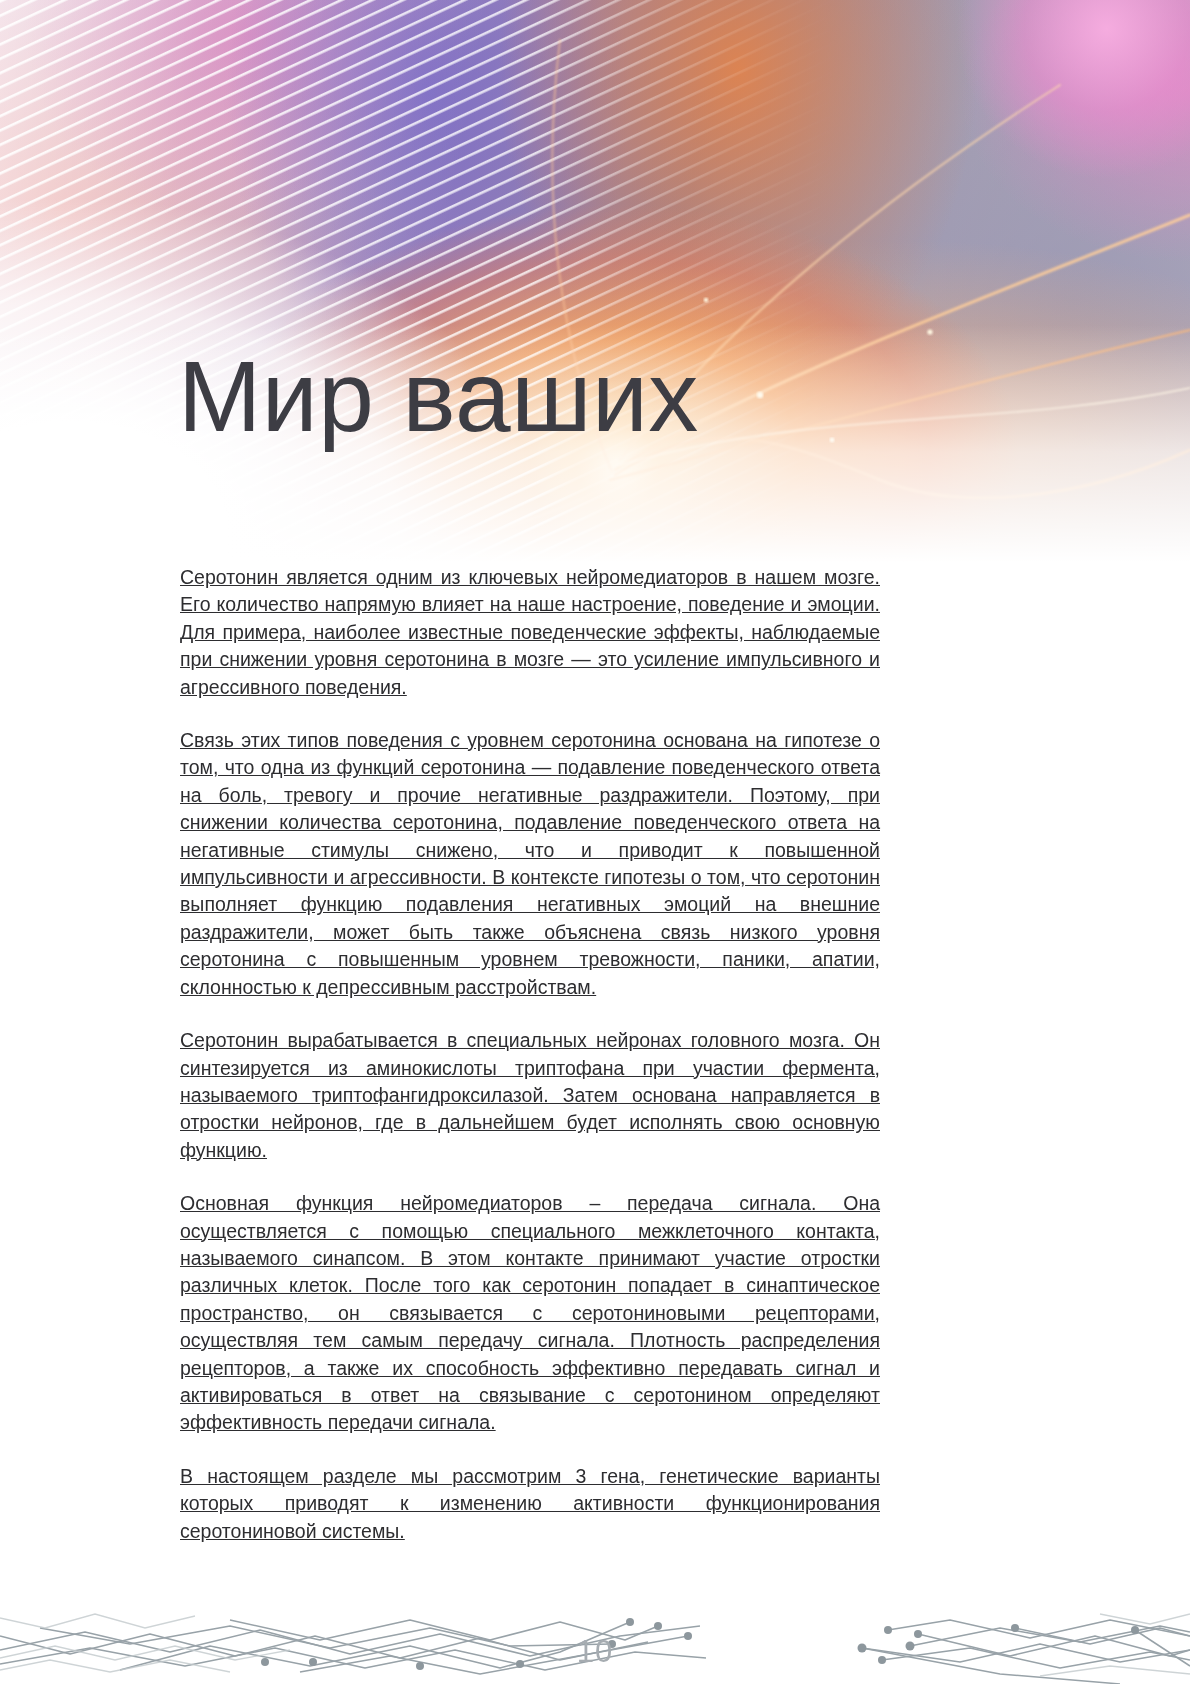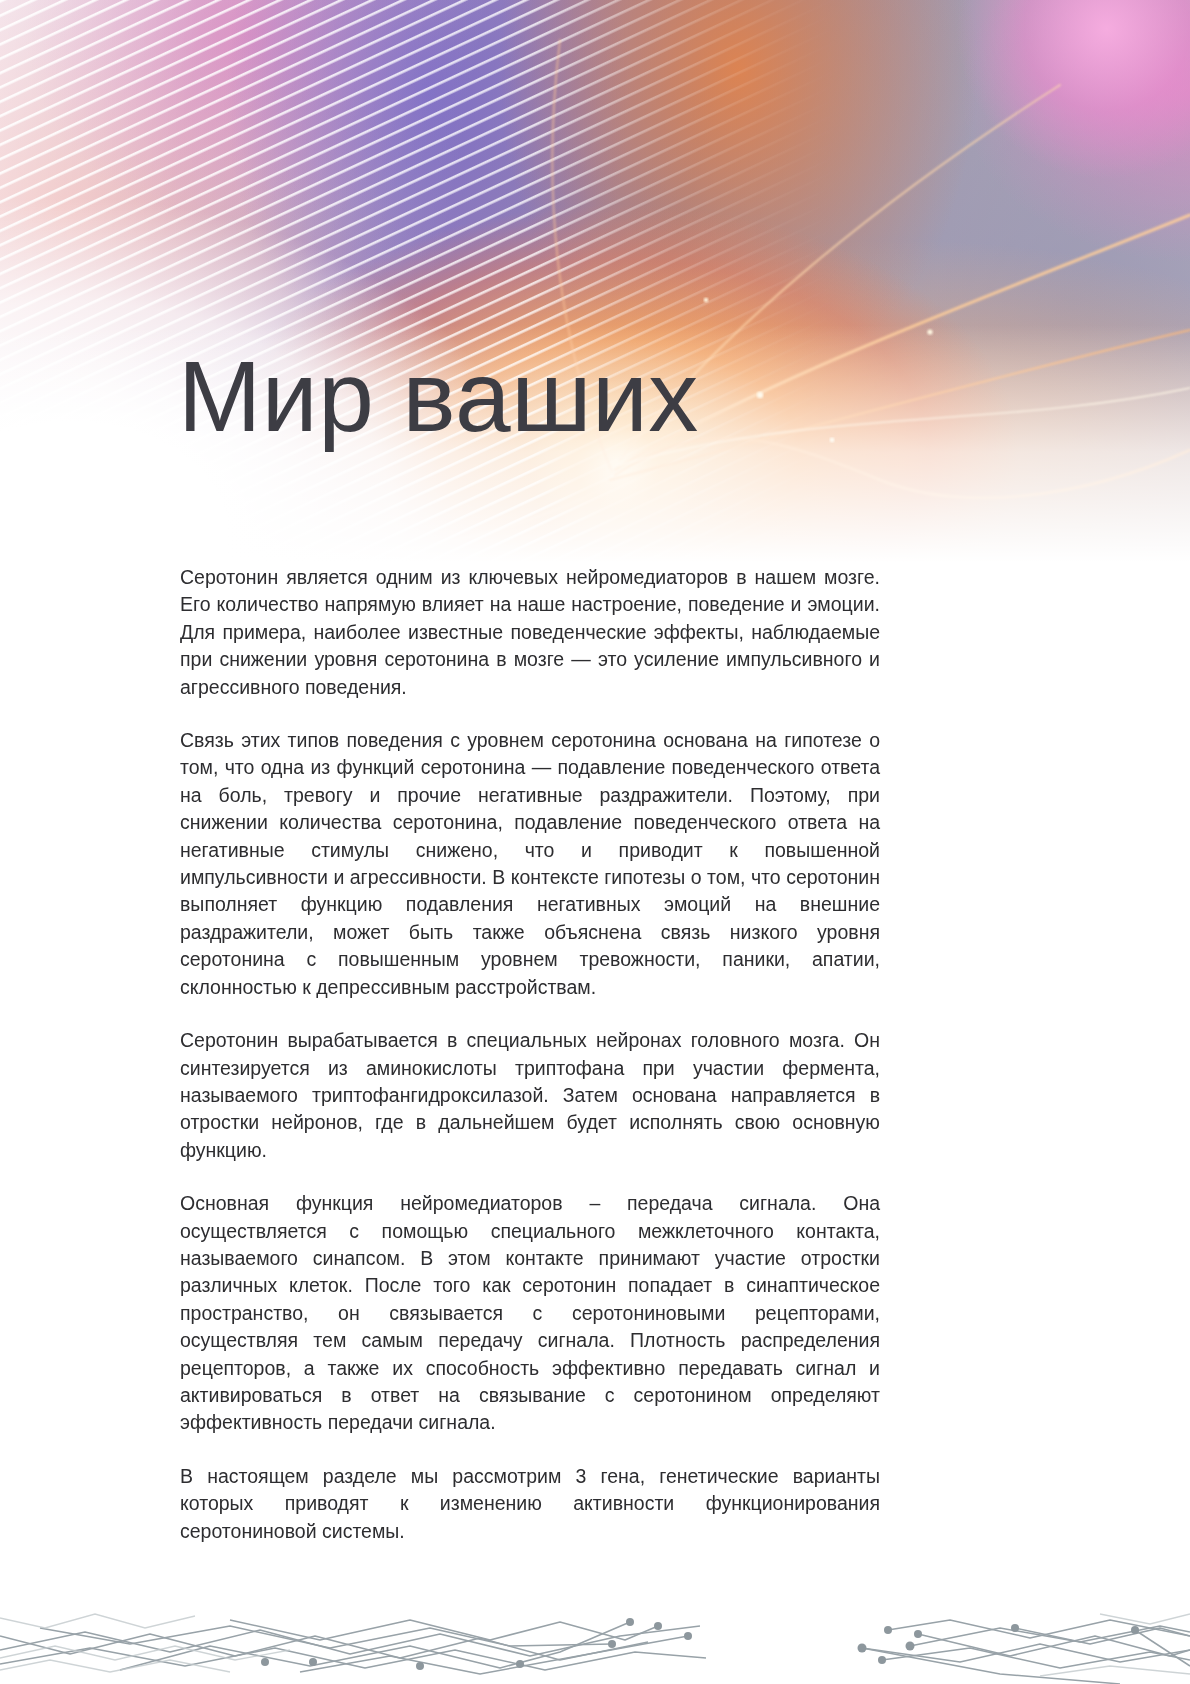--- a/index.html
+++ b/index.html
@@ -40,21 +40,21 @@
     font-size:100px;line-height:97px;font-weight:300;
     color:#3d3d44;letter-spacing:0.5px;
   }
   .title span{display:block;}
   
   .content{
     position:absolute;left:180px;top:564px;width:700px;
     font-size:19.5px;line-height:27.4px;color:#2d2d30;
     text-align:justify;
   }
-  .content p{margin:0 0 26px 0;}
+  .content p{margin:0 0 26px 0;text-decoration:underline;}
   
   .footer-deco{position:absolute;left:0;bottom:0;}
   .page-number{
     position:absolute;left:0;right:0;bottom:14px;
     text-align:center;
     font-size:31px;font-weight:300;color:#a6acb1;letter-spacing:1px;
   }
 </style>
 </head>
 <body>
@@ -163,14 +163,15 @@
       <circle cx="862" cy="48" r="4.5"></circle>
       <circle cx="910" cy="46" r="4.5"></circle>
       <circle cx="888" cy="30" r="4"></circle>
       <circle cx="882" cy="60" r="4"></circle>
       <circle cx="918" cy="34" r="4"></circle>
       <circle cx="1015" cy="28" r="4"></circle>
       <circle cx="1135" cy="30" r="4"></circle>
     </g>
   </svg>
 
+  <div class="page-number">10</div>
 
 </div>
 
 </body></html>

